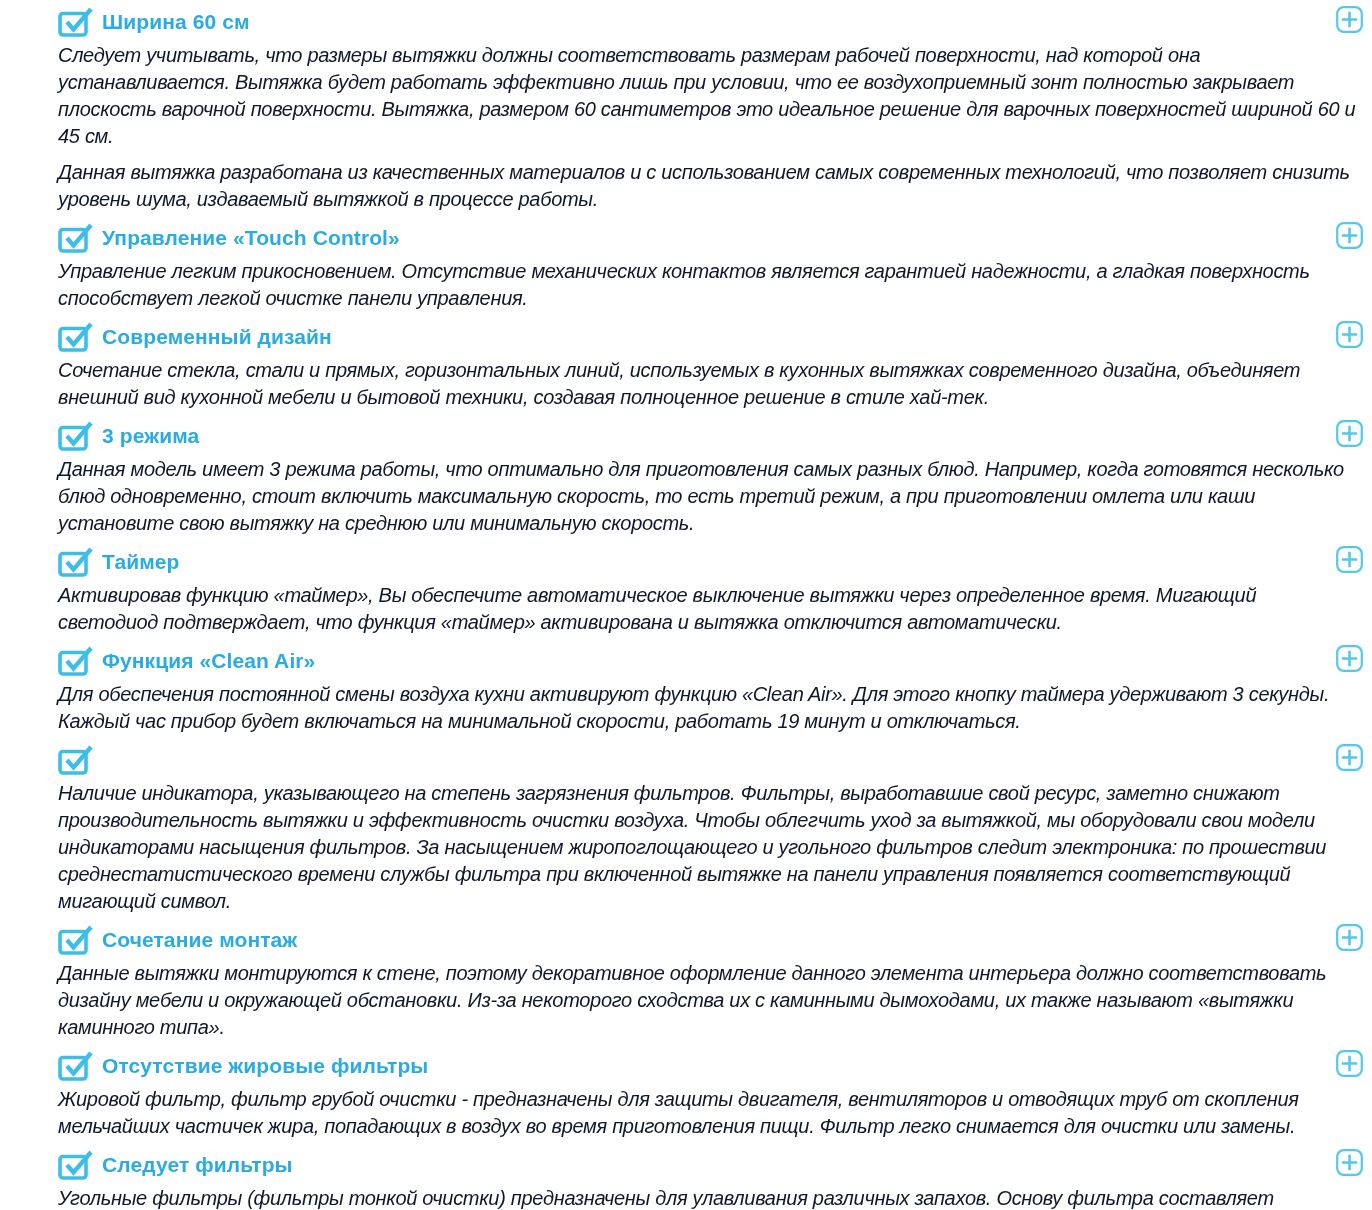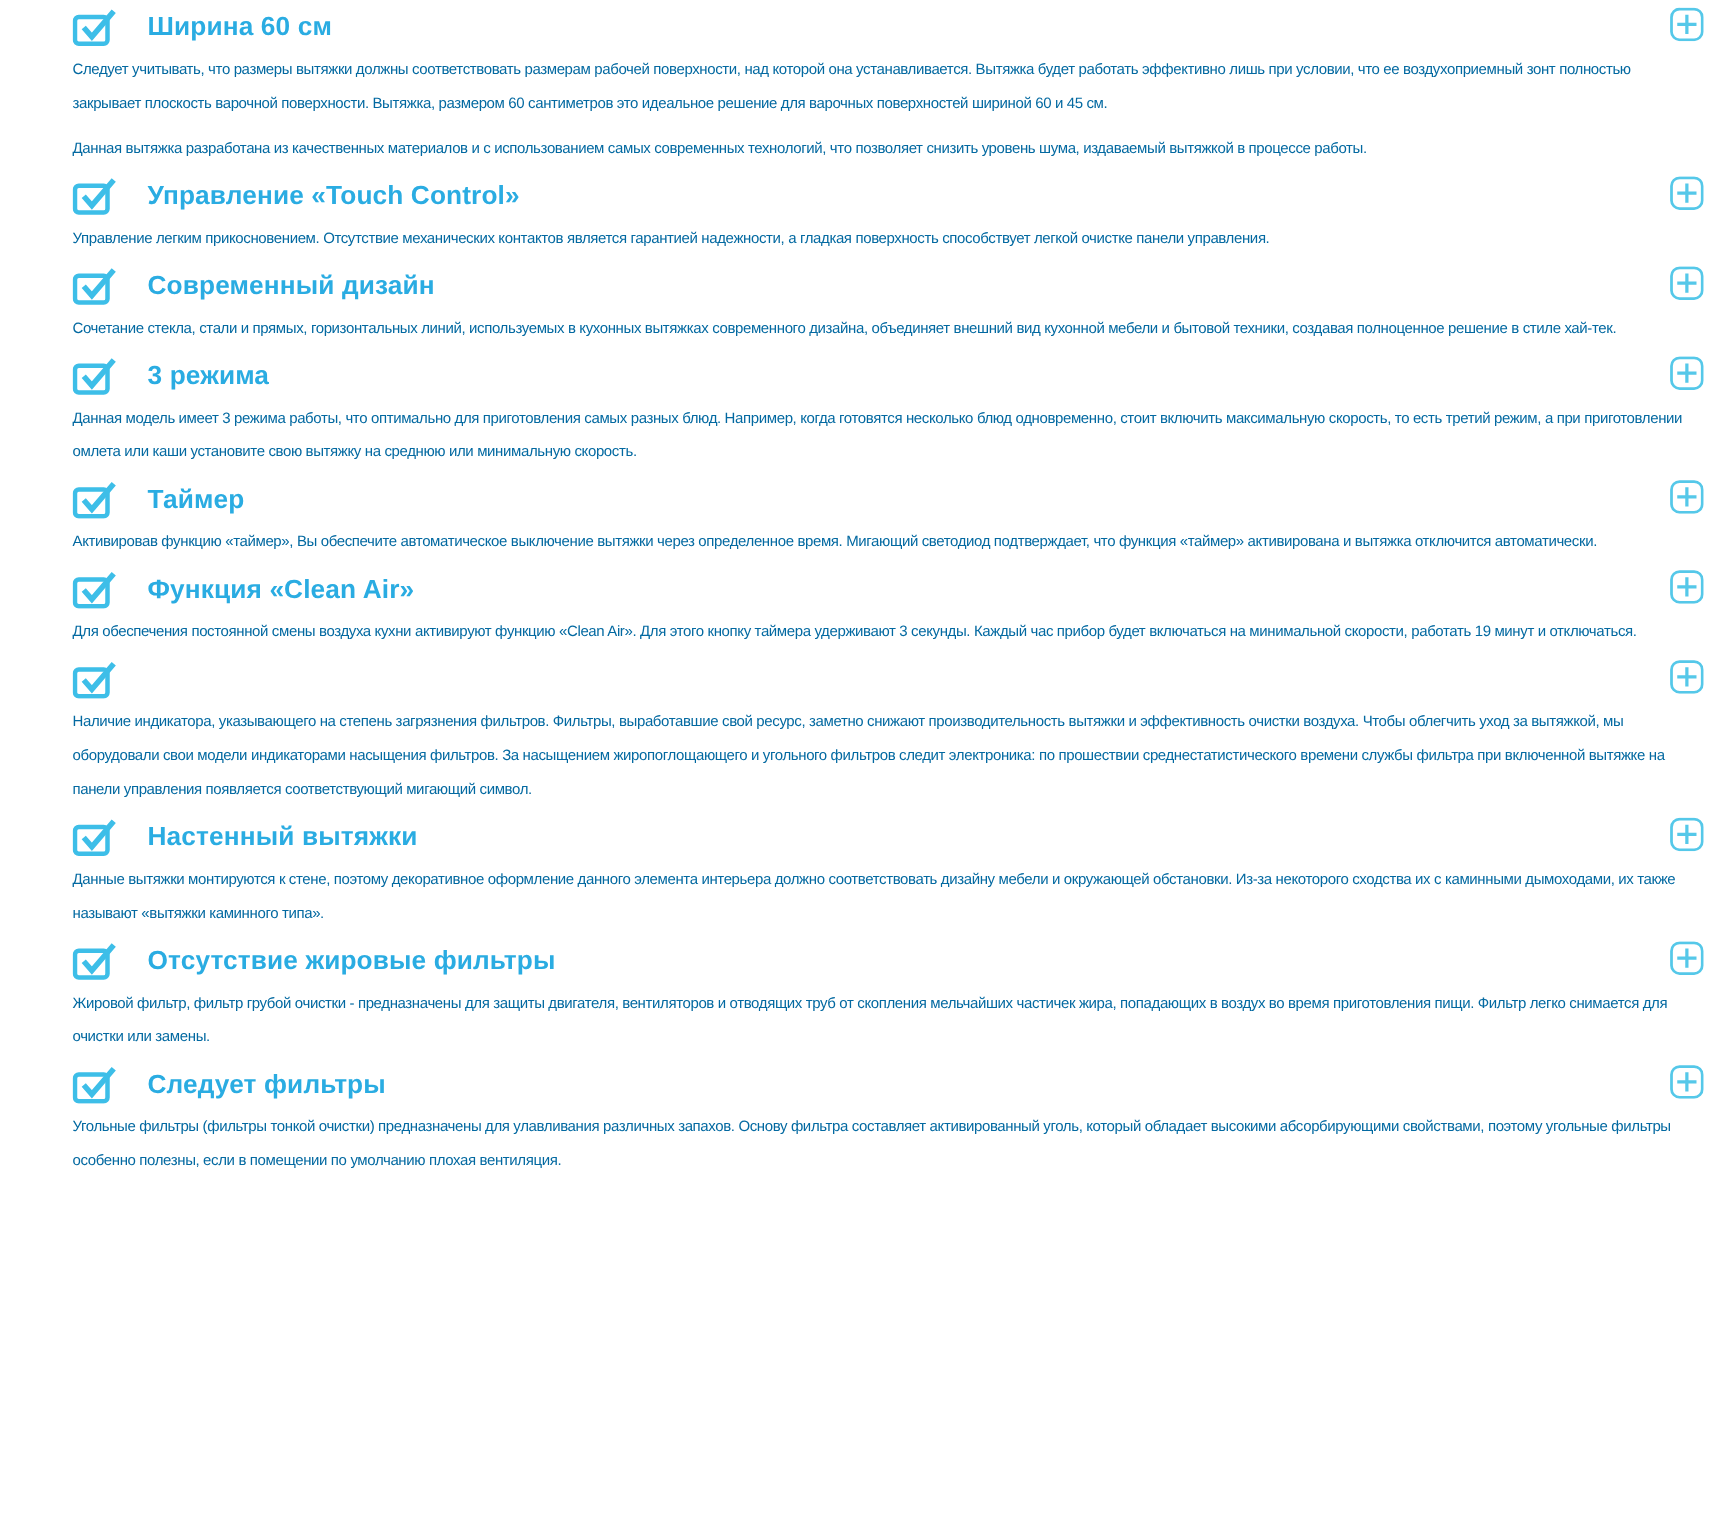--- a/index.html
+++ b/index.html
@@ -16,21 +16,21 @@
     width: 1372px;
     padding: 6px 9px 0 58px;
   }
   .feature {
     position: relative;
     margin-bottom: 9px;
   }
   .feature-head {
     display: flex;
     align-items: center;
-    gap: 24px;
+    gap: 8px;
     height: 32px;
     margin-bottom: 4px;
     padding-right: 44px;
   }
   .cb-icon { display: inline-flex; flex: 0 0 auto; }
   .cb-icon svg { display: block; }
   .feature-title {
     margin: 0;
     font-size: 21px;
     font-weight: bold;
@@ -46,25 +46,26 @@
     height: 27px;
     padding: 0;
     margin: 0;
     border: none;
     background: transparent;
     cursor: pointer;
     line-height: 0;
   }
   .feature-body {
     margin: 0;
-    font-size: 12px;
+    font-size: 20px;
     line-height: 27px;
-    color: #0369a1;
+    color: #0f172a;
     letter-spacing: -0.3px;
     max-width: 1300px;
+    font-style: italic;
   }
 </style>
 </head>
 <body>
 
 <div class="page" id="features-root">
   <section class="feature">
     <div class="feature-head">
       <span class="cb-icon">
         <svg width="36" height="30" viewBox="0 0 36 30" fill="none" xmlns="http://www.w3.org/2000/svg">
@@ -201,21 +202,21 @@
   </section>
 
   <section class="feature">
     <div class="feature-head">
       <span class="cb-icon">
         <svg width="36" height="30" viewBox="0 0 36 30" fill="none" xmlns="http://www.w3.org/2000/svg">
           <rect x="2" y="6.5" width="26" height="21.5" rx="3" stroke="#3DBEE8" stroke-width="3.6"></rect>
           <path d="M9 15 L15.5 22.5 L33 2" stroke="#3DBEE8" stroke-width="4.4" fill="none"></path>
         </svg>
       </span>
-      <h3 class="feature-title">Настенный вытяжки</h3>
+      <h3 class="feature-title">Сочетание монтаж</h3>
       <button class="expand-btn" type="button">
         <svg width="27" height="27" viewBox="0 0 27 27" fill="none" xmlns="http://www.w3.org/2000/svg">
           <rect x="1.2" y="1.2" width="24.6" height="24.6" rx="6.5" stroke="#55C8E9" stroke-width="2.2"></rect>
           <path d="M13.5 5.8 V21.2 M5.8 13.5 H21.2" stroke="#55C8E9" stroke-width="2.6"></path>
         </svg>
       </button>
     </div>
     <p class="feature-body">Данные вытяжки монтируются к стене, поэтому декоративное оформление данного элемента интерьера должно соответствовать дизайну мебели и окружающей обстановки. Из-за некоторого сходства их с каминными дымоходами, их также называют «вытяжки каминного типа».</p>
   </section>
 

